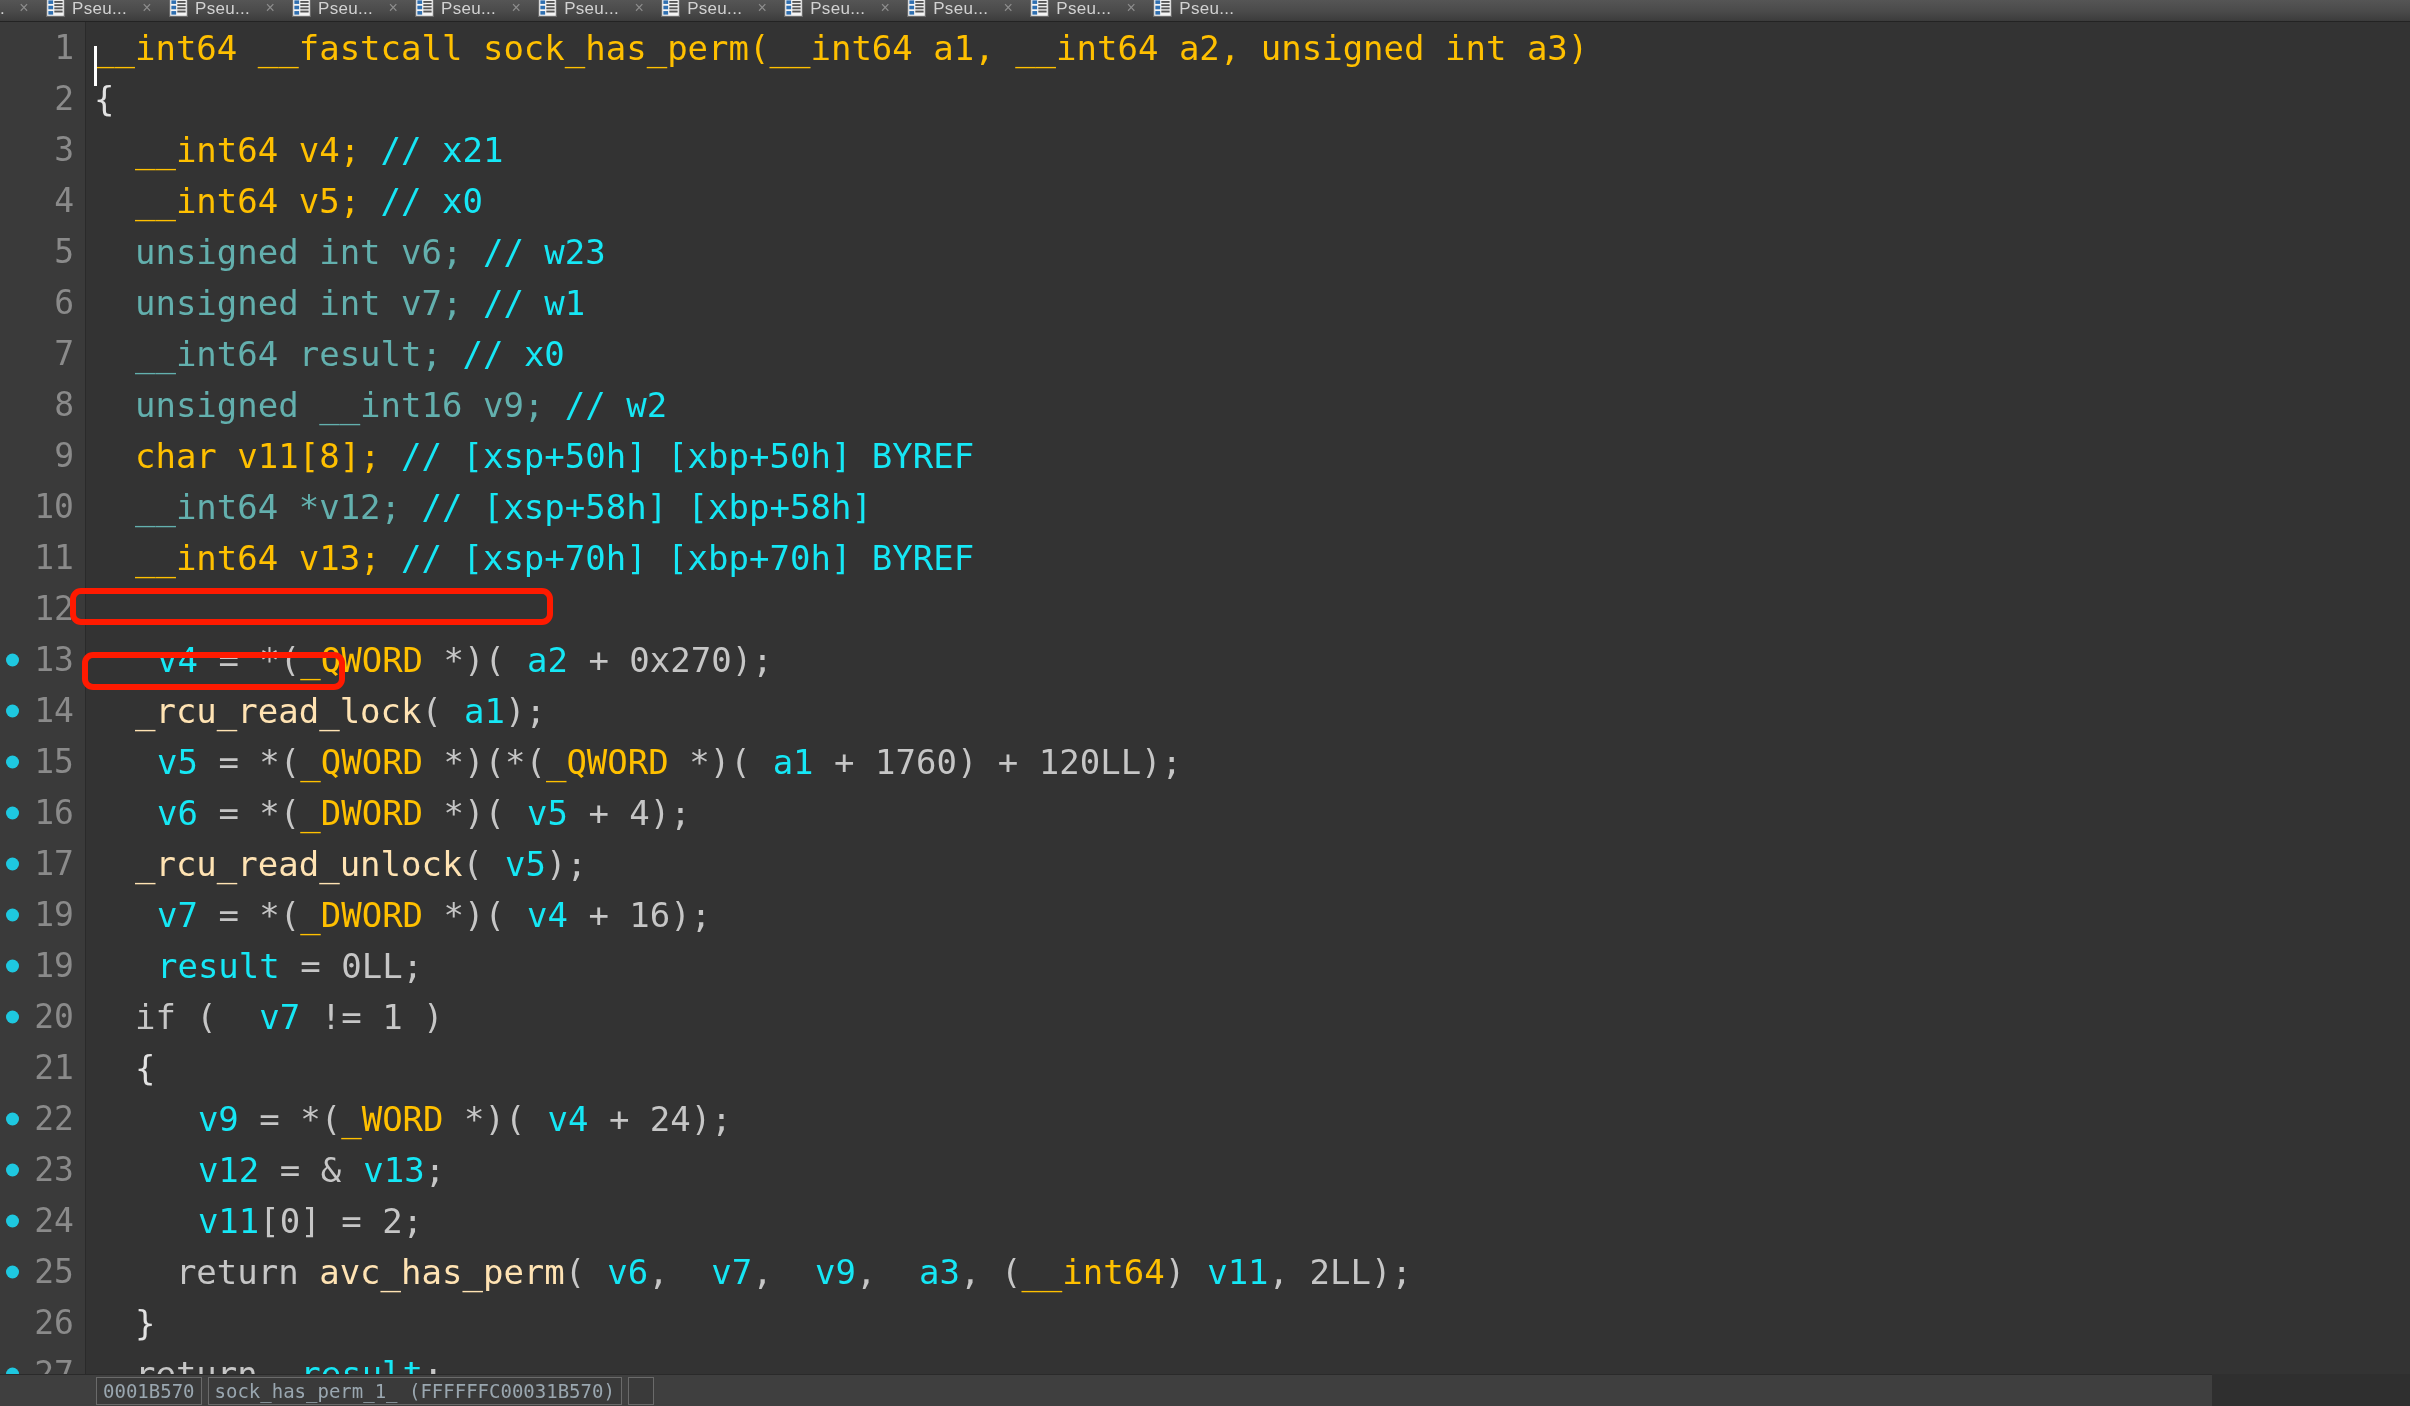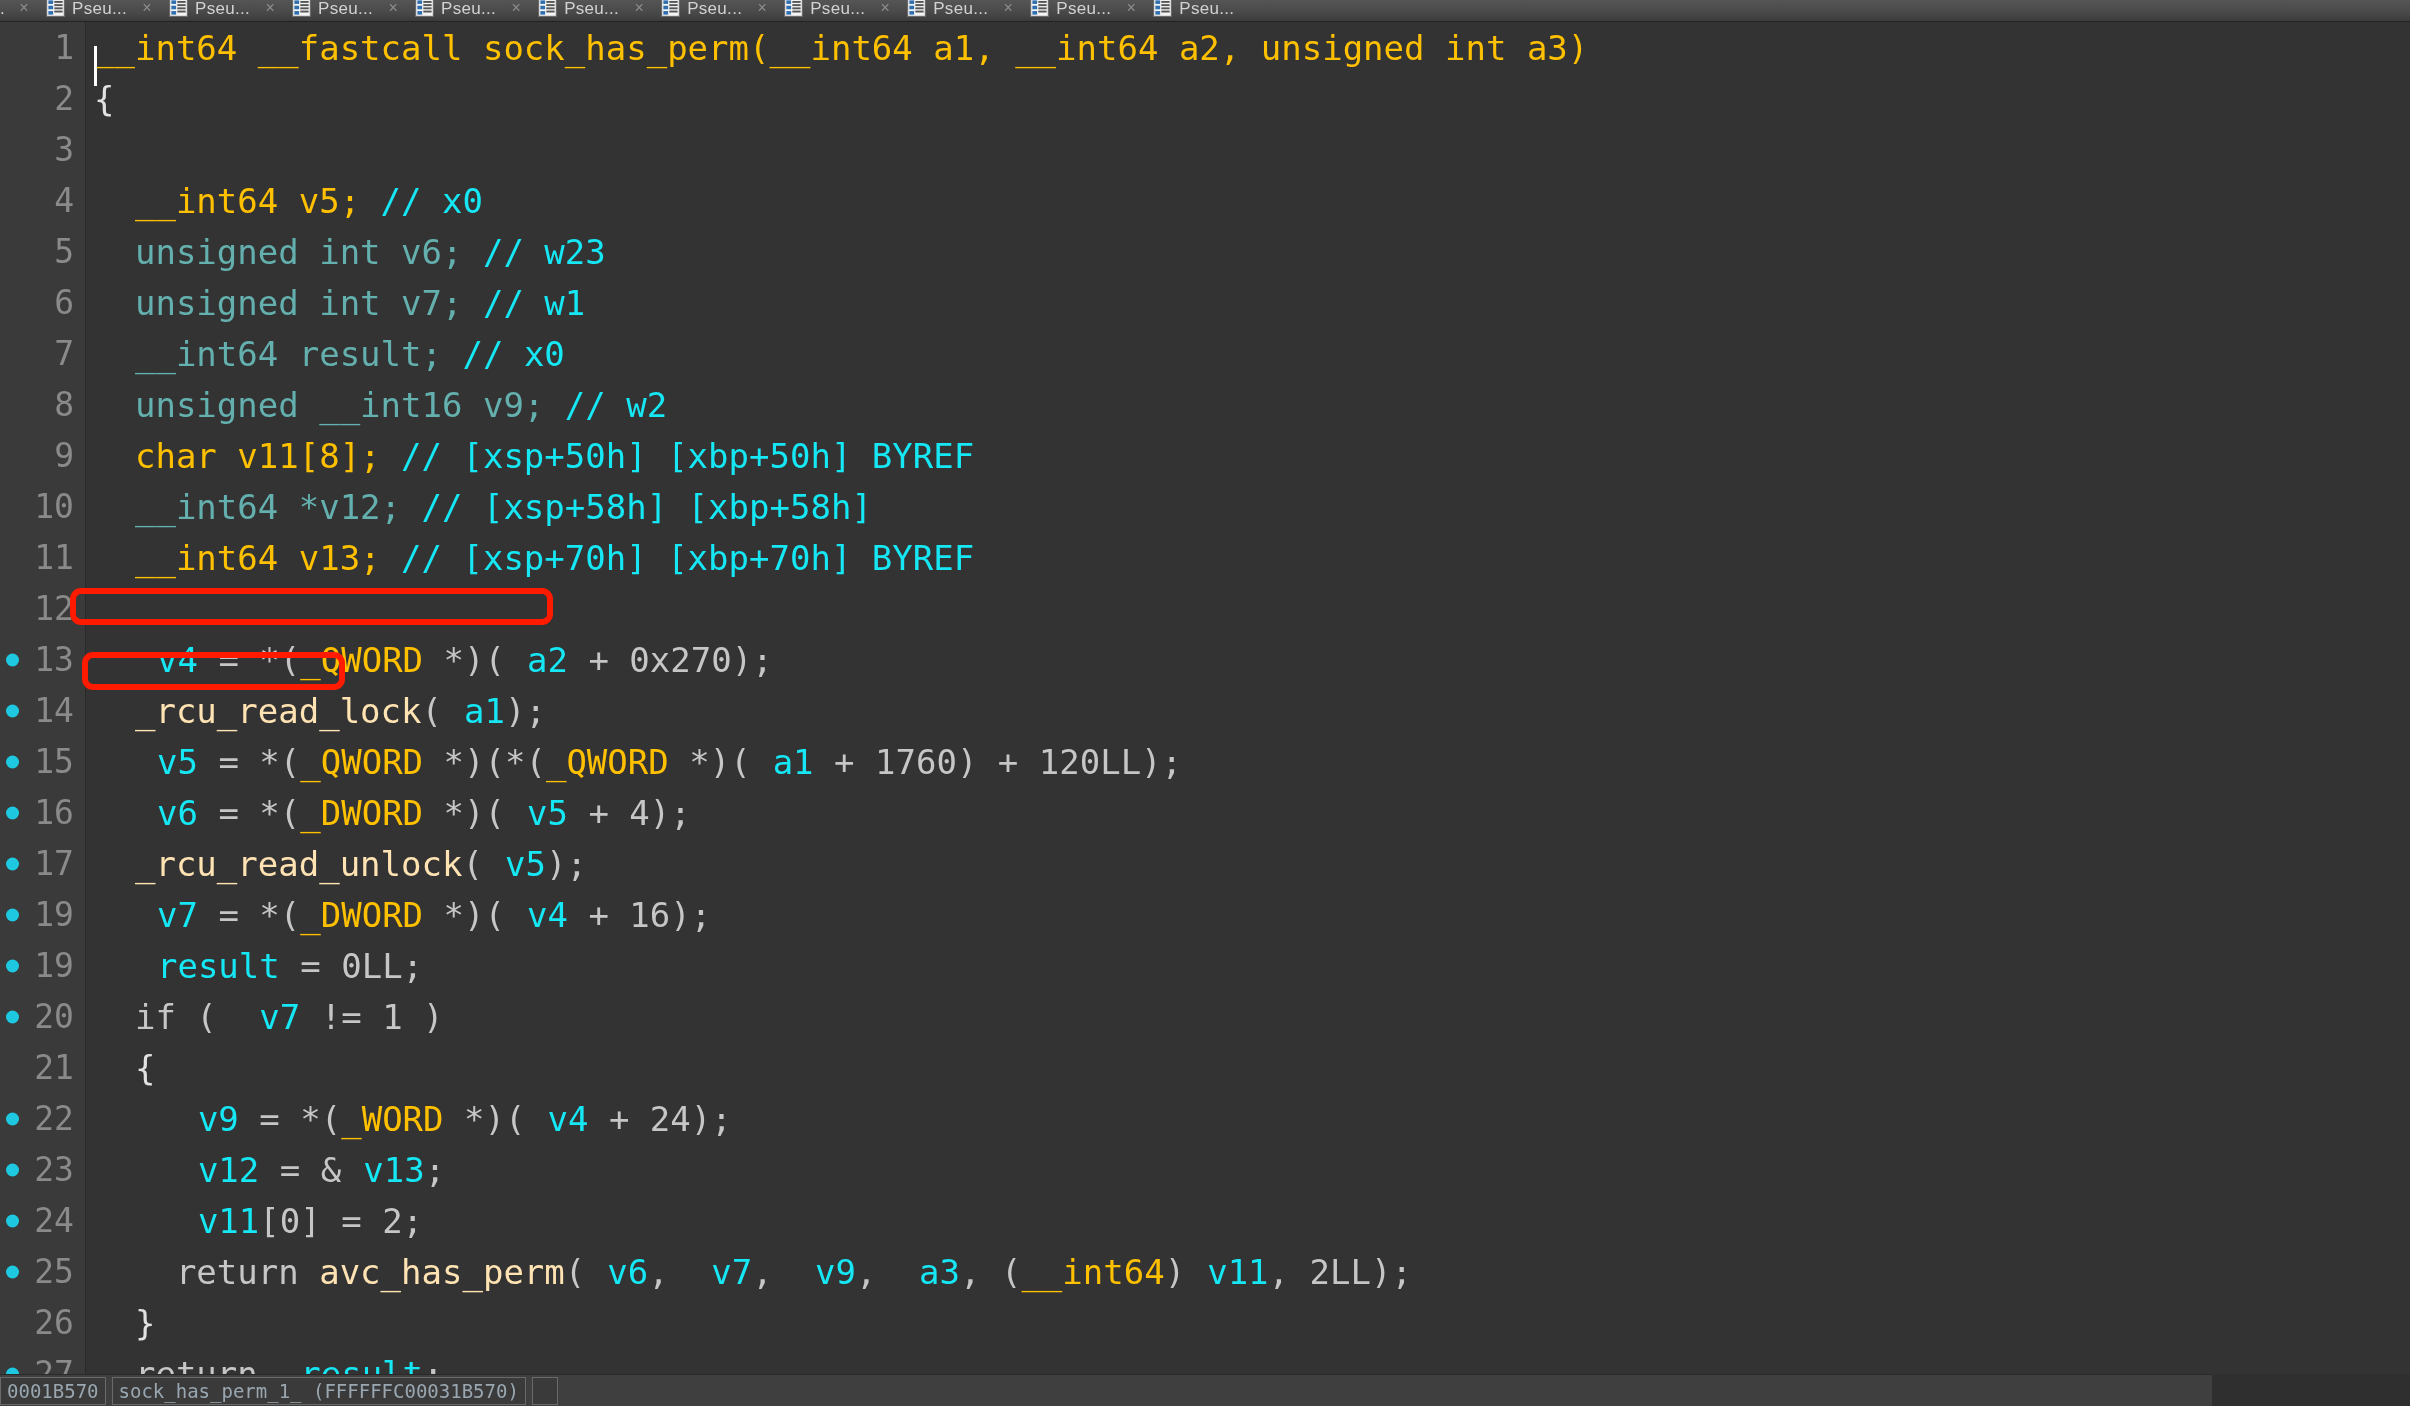--- a/index.html
+++ b/index.html
@@ -117,20 +117,21 @@
     border-radius: 11px;
     pointer-events: none;
   }
 
   
   #statusbar {
     position: absolute; left: 0; top: 1374px; width: 2212px; height: 32px;
     background: #3f3f3f;
     border-top: 1px solid #2a2a2a;
     display: flex; align-items: center; gap: 6px;
+    padding-left: 96px;
     overflow: hidden;
   }
   .sb-cell {
     border: 1px solid #6a6a6a;
     background: #3a3a3a;
     color: #9aa7b0;
     font-family: "DejaVu Sans Mono", monospace;
     font-size: 19px;
     padding: 2px 6px;
     height: 28px;
@@ -298,20 +299,21 @@
         <span class="code"><span class="y">__int64 __fastcall sock_has_perm(__int64 a1, __int64 a2, unsigned int a3)</span></span>
       </div>
       <div class="row">
         <span class="lineno">2</span>
         <span class="gap"></span>
         <span class="code"><span class="wh">{</span></span>
       </div>
       <div class="row">
         <span class="lineno">3</span>
         <span class="gap"></span>
+        <span class="code"><span class="y">  __int64 v4; </span><span class="cyc">// x21</span></span>
       </div>
       <div class="row">
         <span class="lineno">4</span>
         <span class="gap"></span>
         <span class="code"><span class="y">  __int64 v5; </span><span class="cyc">// x0</span></span>
       </div>
       <div class="row">
         <span class="lineno">5</span>
         <span class="gap"></span>
         <span class="code"><span class="tl">  unsigned int v6; </span><span class="cyc">// w23</span></span>

